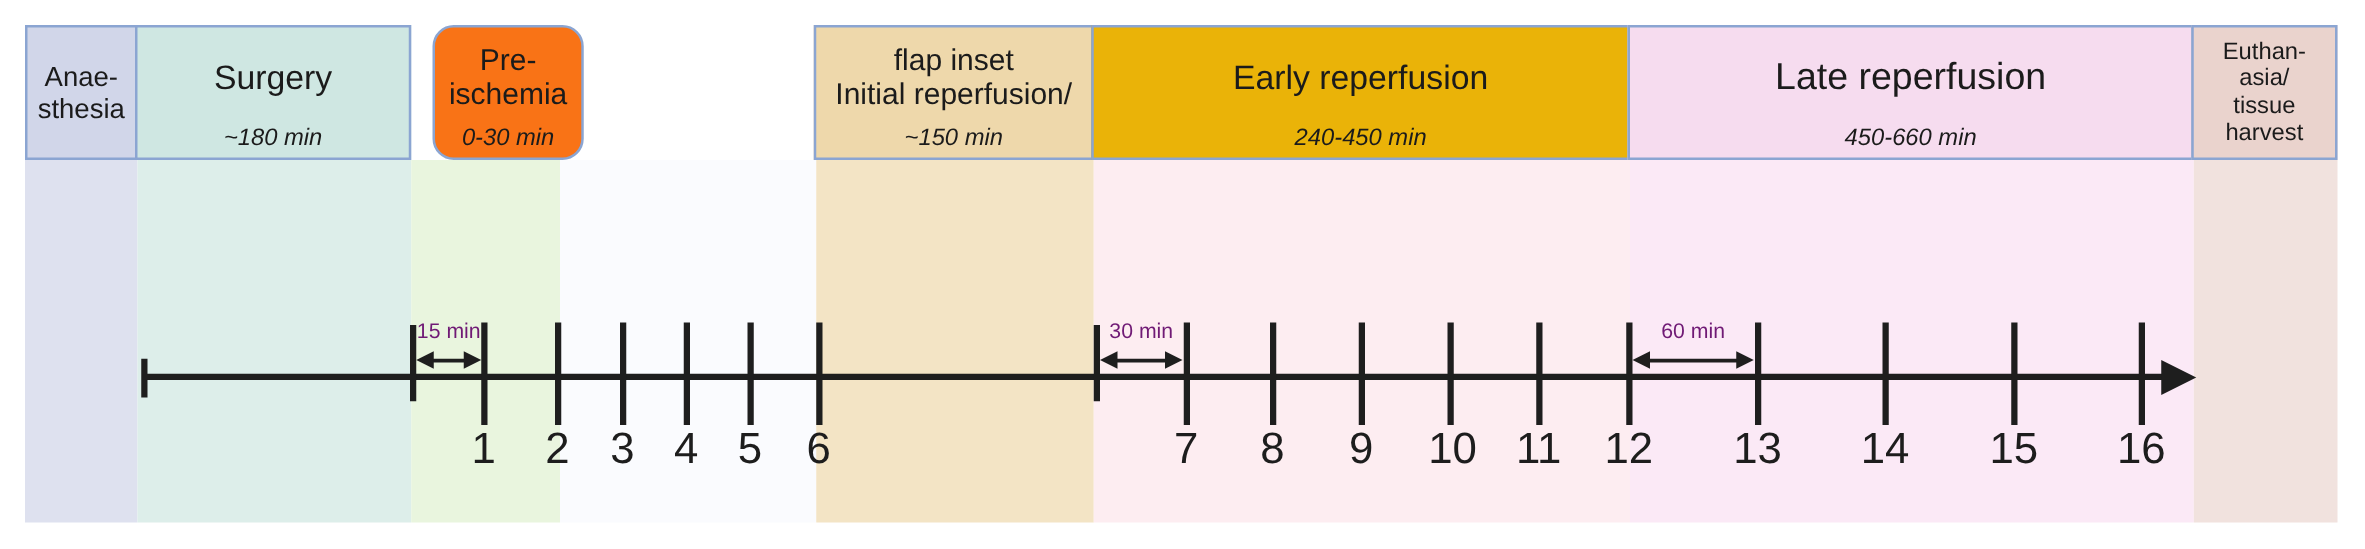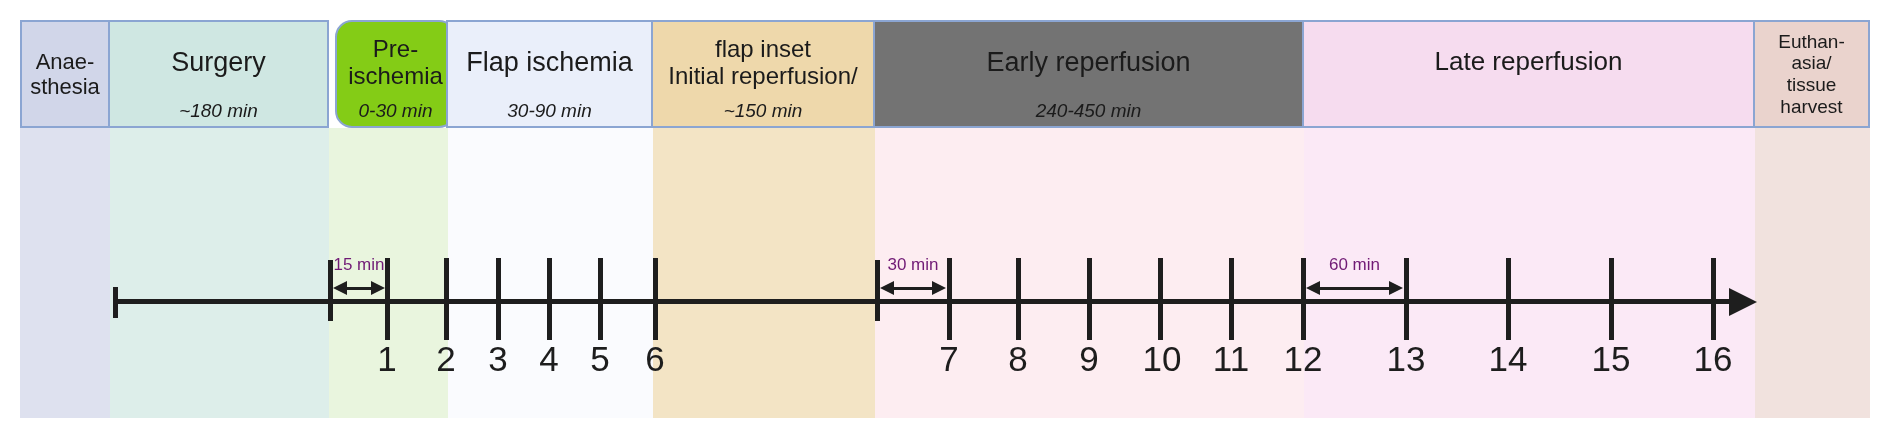--- a/index.html
+++ b/index.html
@@ -84,50 +84,45 @@
           <div>Anae-</div>
           <div>sthesia</div>
         </div>
       </div>
       <div class="phase-cell has-sub" style="left: 108px; width: 221px; background: rgb(207, 231, 226); border-color: rgb(139, 165, 210);">
         <div class="phase-title" style="font-size: 27px;">
           <div>Surgery</div>
         </div>
         <div class="phase-duration">~180 min</div>
       </div>
-      <div class="phase-cell has-sub" style="left: 335px; width: 121px; background: #84cc16; border-color: rgb(139, 165, 210); border-radius: 17px;">
+      <div class="phase-cell has-sub" style="left: 346px; width: 121px; background: #f97316; border-color: rgb(139, 165, 210); border-radius: 17px;">
         <div class="phase-title" style="font-size: 24px;">
           <div>Pre-</div>
           <div>ischemia</div>
         </div>
         <div class="phase-duration">0-30 min</div>
-      </div>
-      <div class="phase-cell has-sub" style="left: 446px; width: 207px; background: rgb(234, 239, 250); border-color: rgb(139, 165, 210);">
-        <div class="phase-title" style="font-size: 27px;">
-          <div>Flap ischemia</div>
-        </div>
-        <div class="phase-duration">30-90 min</div>
       </div>
       <div class="phase-cell has-sub" style="left: 651px; width: 224px; background: rgb(238, 216, 171); border-color: rgb(139, 165, 210);">
         <div class="phase-title" style="font-size: 24px;">
           <div>flap inset</div>
           <div>Initial reperfusion/</div>
         </div>
         <div class="phase-duration">~150 min</div>
       </div>
-      <div class="phase-cell has-sub" style="left: 873px; width: 431px; background: #737373; border-color: rgb(139, 165, 210);">
+      <div class="phase-cell has-sub" style="left: 873px; width: 431px; background: #eab308; border-color: rgb(139, 165, 210);">
         <div class="phase-title" style="font-size: 27px;">
           <div>Early reperfusion</div>
         </div>
         <div class="phase-duration">240-450 min</div>
       </div>
       <div class="phase-cell has-sub" style="left: 1302px; width: 453px; background: rgb(246, 220, 239); border-color: rgb(139, 165, 210);">
-        <div class="phase-title" style="font-size: 26px;">
+        <div class="phase-title" style="font-size: 30px;">
           <div>Late reperfusion</div>
         </div>
+        <div class="phase-duration">450-660 min</div>
       </div>
       <div class="phase-cell" style="left: 1753px; width: 117px; background: rgb(234, 211, 205); border-color: rgb(139, 165, 210);">
         <div class="phase-title" style="font-size: 19px;">
           <div>Euthan-</div>
           <div>asia/</div>
           <div>tissue</div>
           <div>harvest</div>
         </div>
       </div>
     </div>

